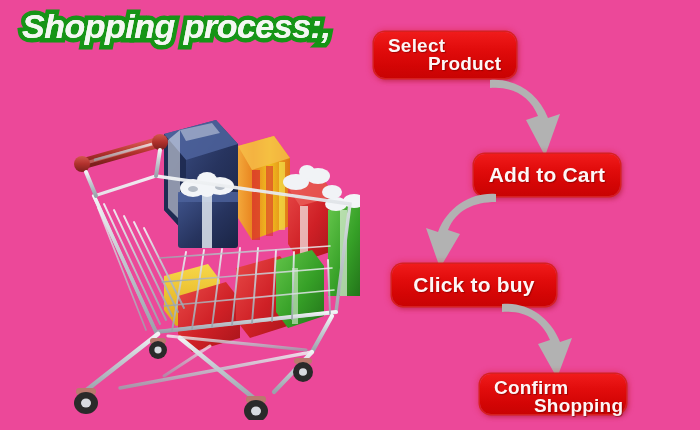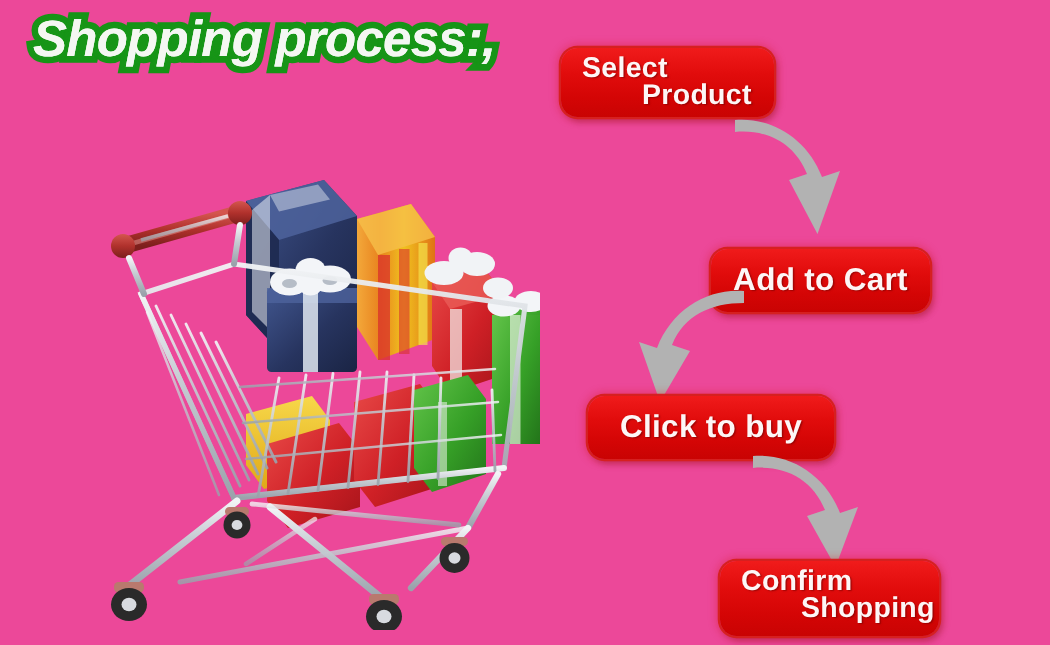--- a/index.html
+++ b/index.html
@@ -92,23 +92,23 @@
     left: 0; right: 0;
     top: 50%;
     transform: translateY(-50%);
     text-align: center;
     font-size: 21px;
   }
   .flow-label.l1 { left: 14px; top: 3px; }
   .flow-label.l2 { left: 54px; top: 21px; }
 
   #box-select   { left: 374px; top: 32px;  width: 142px; height: 46px; }
-  #box-cart     { left: 474px; top: 166px; width: 146px; height: 42px; }
+  #box-cart     { left: 474px; top: 154px; width: 146px; height: 42px; }
   #box-click    { left: 392px; top: 264px; width: 164px; height: 42px; }
-  #box-confirm  { left: 480px; top: 374px; width: 146px; height: 50px; }
+  #box-confirm  { left: 480px; top: 374px; width: 146px; height: 40px; }
 
   
   .arrow-svg {
     position: absolute;
     overflow: visible;
   }
   #arrow-1 { left: 488px; top: 74px;  width: 90px;  height: 86px; }
   #arrow-2 { left: 404px; top: 190px; width: 94px;  height: 80px; }
   #arrow-3 { left: 500px; top: 298px; width: 92px;  height: 82px; }
   .arrow-path { fill: #b2b2b2; }

